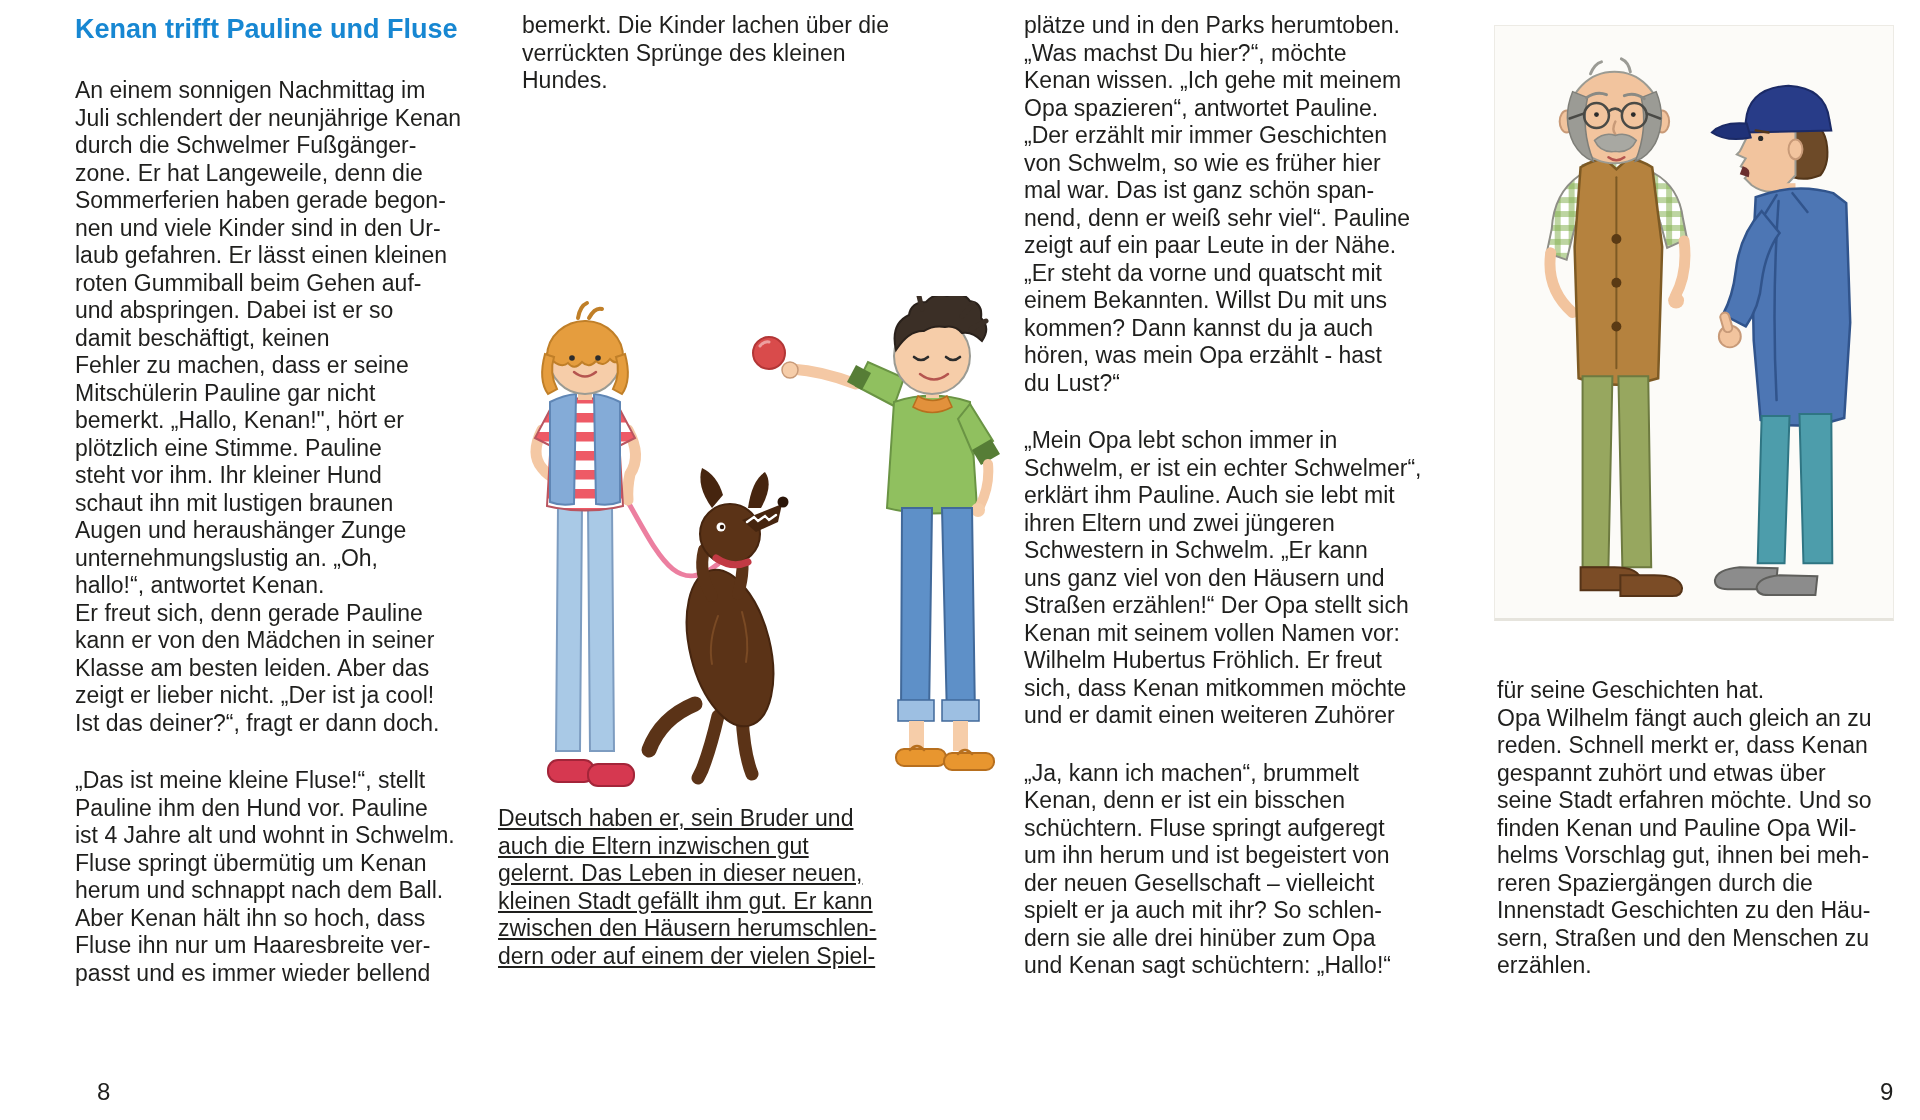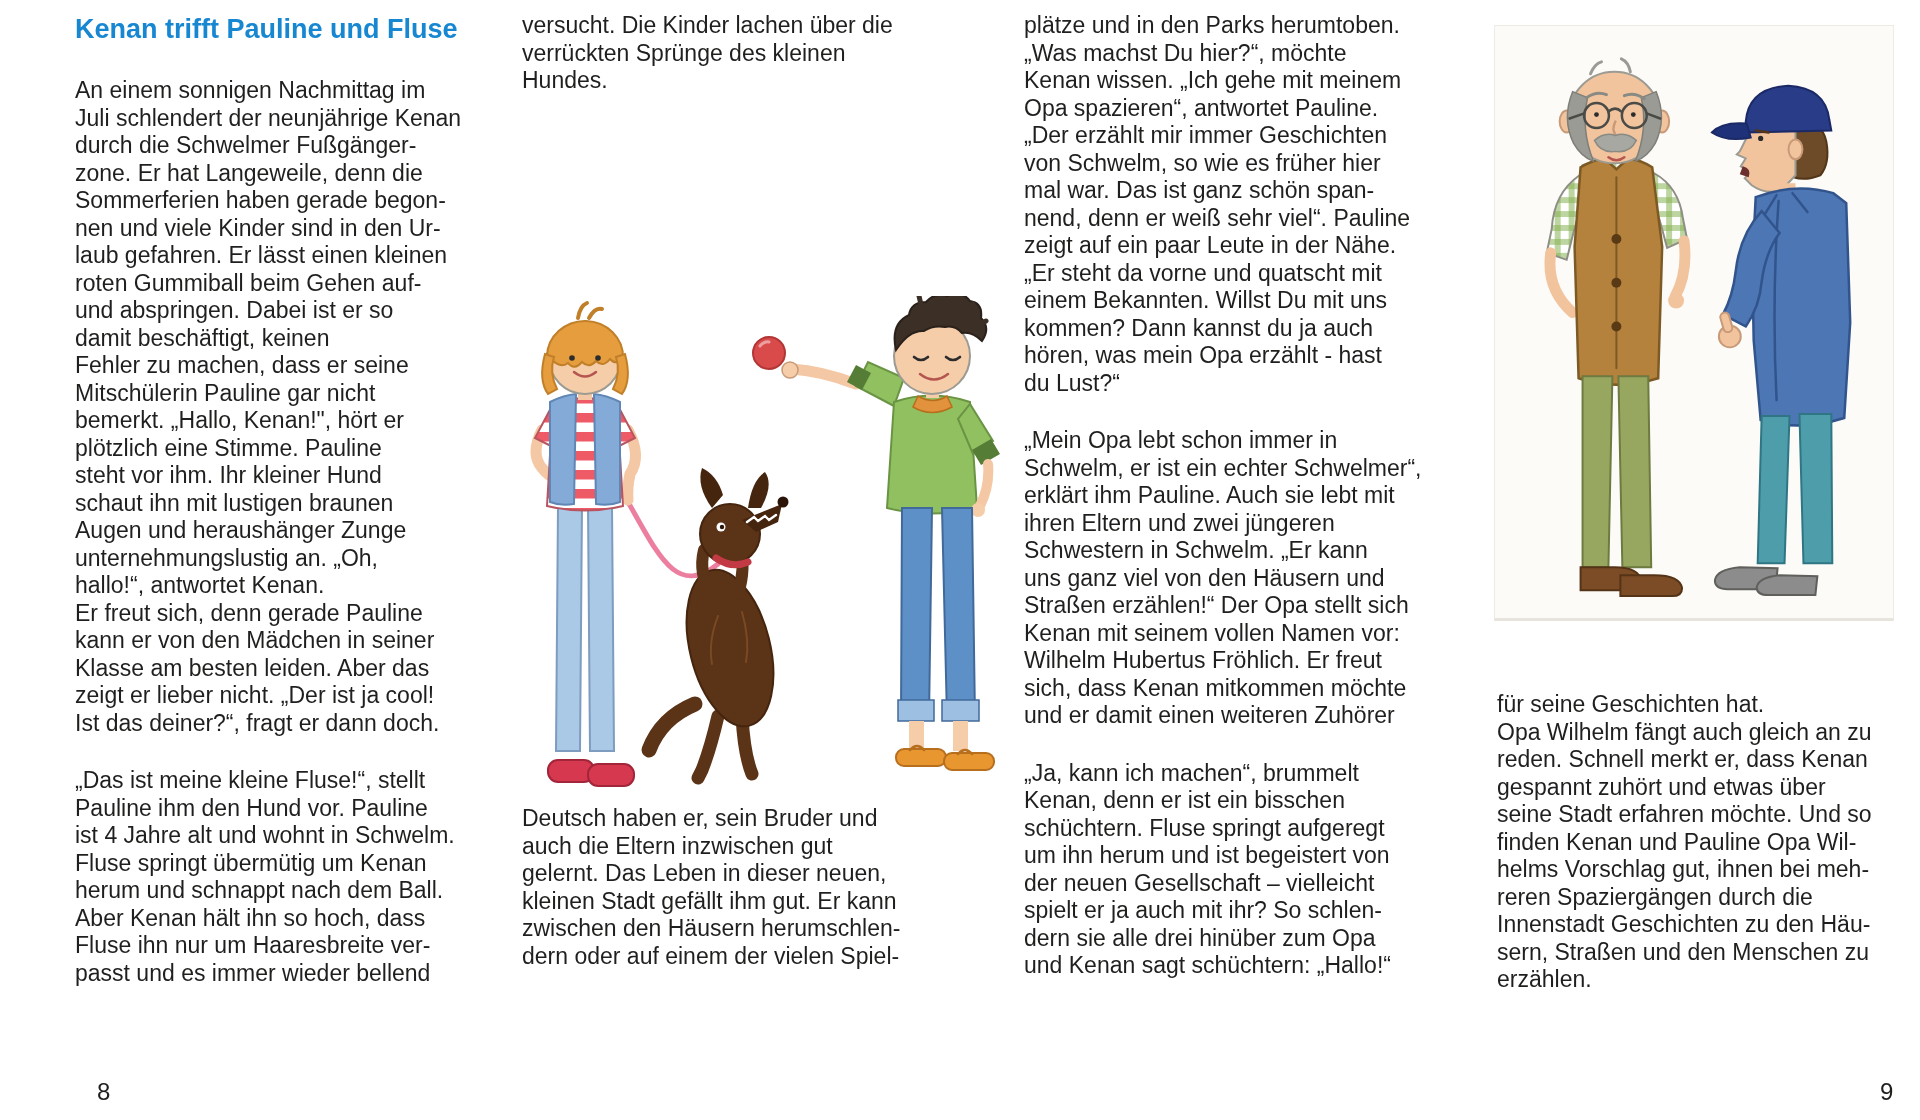--- a/index.html
+++ b/index.html
@@ -3,23 +3,23 @@
 <meta charset="utf-8">
 <style>
   html,body{margin:0;padding:0;background:#ffffff;}
   #spread{position:relative;width:1920px;height:1120px;background:#ffffff;overflow:hidden;
           font-family:"Liberation Sans", sans-serif;color:#1f1f1d;margin-left:12px;}
   .col{position:absolute;top:12px;width:410px;}
   .para{white-space:pre;margin:0 0 30px 0;font-size:23px;line-height:27.5px;color:#1f1f1d;}
   .title{margin:0 0 31px 0;font-size:27px;line-height:34px;font-weight:bold;}
   #col1{left:63px;}
   #col2{left:510px;}
-  #col2b{left:510px;top:805px;}
+  #col2b{left:486px;top:805px;text-decoration:underline;}
   #col3{left:1012px;}
-  #col4{left:1485px;top:691px;}
+  #col4{left:1485px;top:677px;}
   .pagenum{position:absolute;font-size:24px;line-height:28px;color:#1f1f1d;}
   #pn8{left:85px;top:1078px;}
   #pn9{left:1868px;top:1078px;}
   figure{margin:0;padding:0;position:absolute;}
   #illus1{left:478px;top:296px;width:556px;height:500px;}
   #illus2{left:1482px;top:25px;width:400px;height:596px;background:#fcfbf8;border:1px solid #edebe5;border-bottom:3px solid #e6e4dd;box-sizing:border-box;}
   figure svg{display:block;width:100%;height:100%;}
 </style>
 </head>
 <body>
@@ -56,21 +56,21 @@
 Pauline ihm den Hund vor. Pauline
 ist 4 Jahre alt und wohnt in Schwelm.
 Fluse springt übermütig um Kenan
 herum und schnappt nach dem Ball.
 Aber Kenan hält ihn so hoch, dass
 Fluse ihn nur um Haaresbreite ver-
 passt und es immer wieder bellend</p>
   </div>
 
   <div class="col" id="col2">
-    <p class="para">versucht. Die Kinder lachen über die
+    <p class="para">bemerkt. Die Kinder lachen über die
 verrückten Sprünge des kleinen
 Hundes.</p>
   </div>
 
   <div class="col" id="col2b">
     <p class="para">Deutsch haben er, sein Bruder und
 auch die Eltern inzwischen gut
 gelernt. Das Leben in dieser neuen,
 kleinen Stadt gefällt ihm gut. Er kann
 zwischen den Häusern herumschlen-

